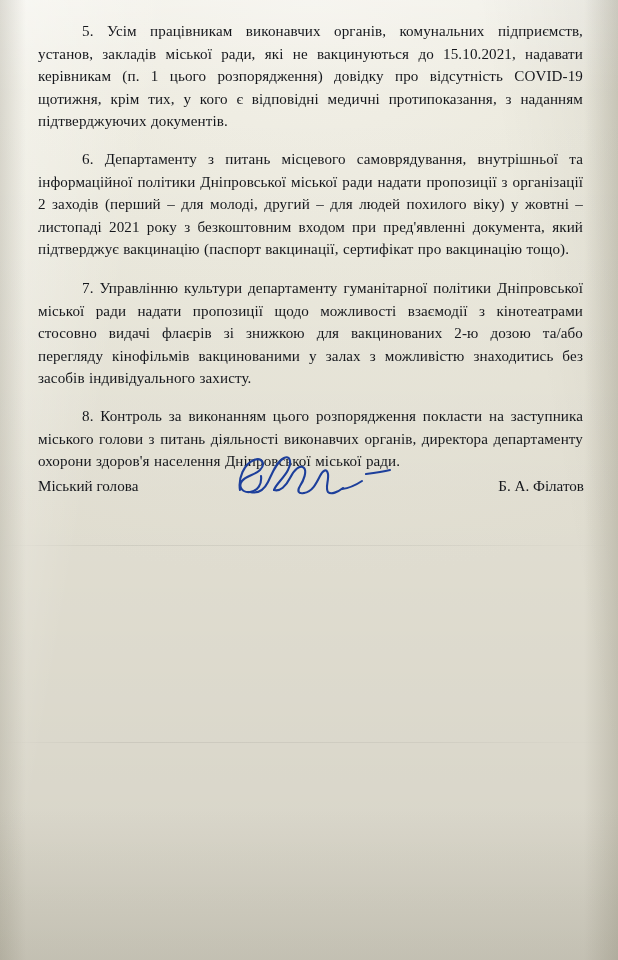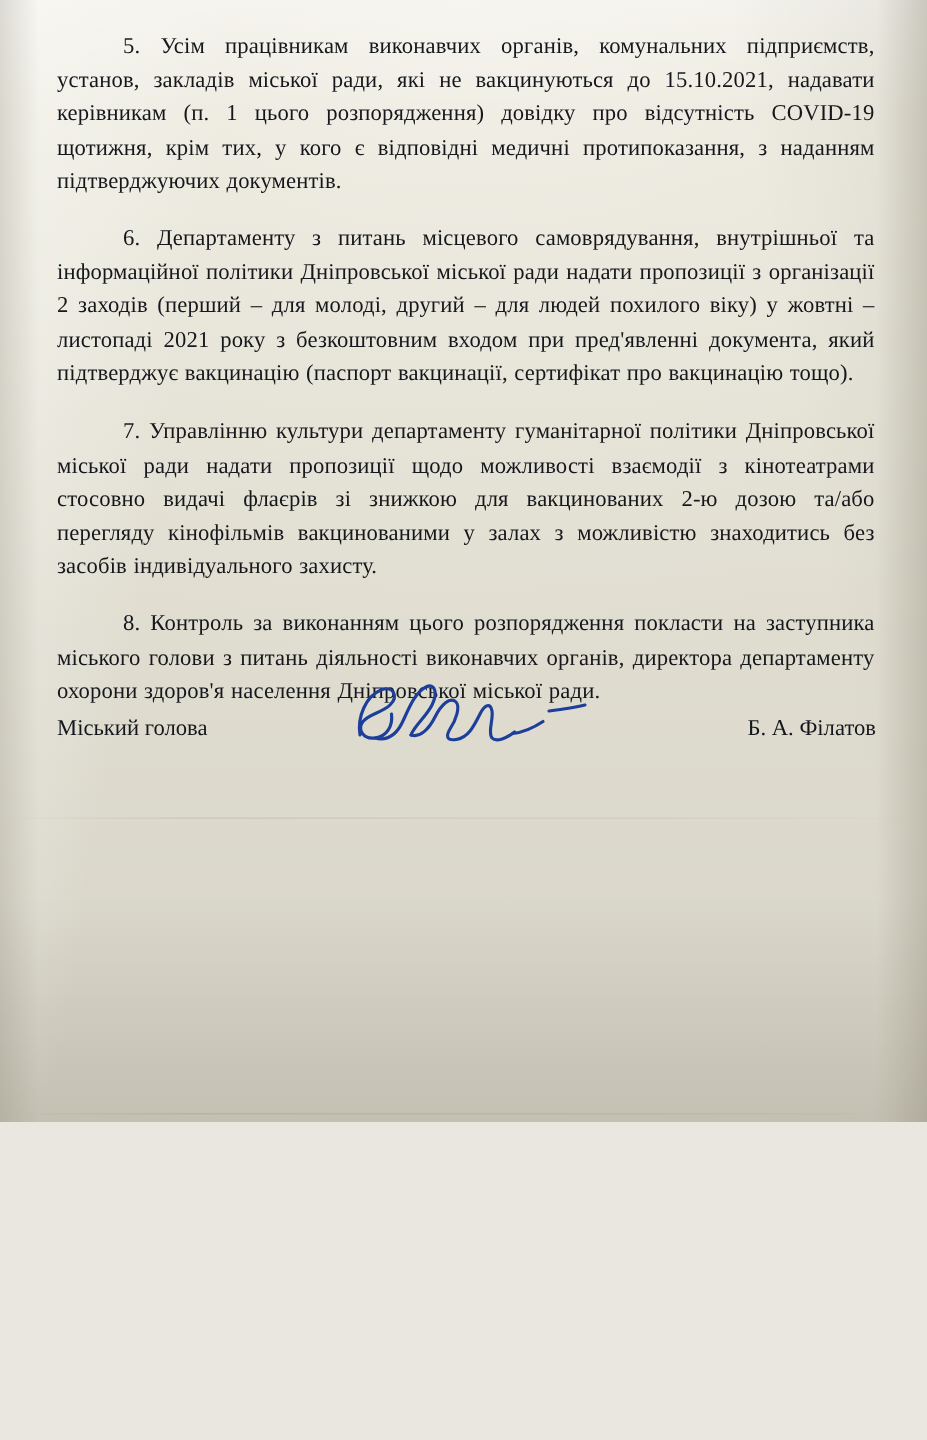--- a/index.html
+++ b/index.html
@@ -10,21 +10,21 @@
     width: 618px;
     height: 960px;
     background: #e9e7df;
     font-family: "Liberation Serif", serif;
     overflow: hidden;
   }
 
   #page {
     position: relative;
     width: 618px;
-    height: 748px;
+    height: 960px;
     background:
       radial-gradient(ellipse 120% 60% at 50% 0%, #f2f0e8 0%, #eceade 45%, #e6e3d6 100%);
     overflow: hidden;
   }
 
   
   #page::before {
     content: "";
     position: absolute;
     left: 0; top: 0; right: 0; bottom: 0;

